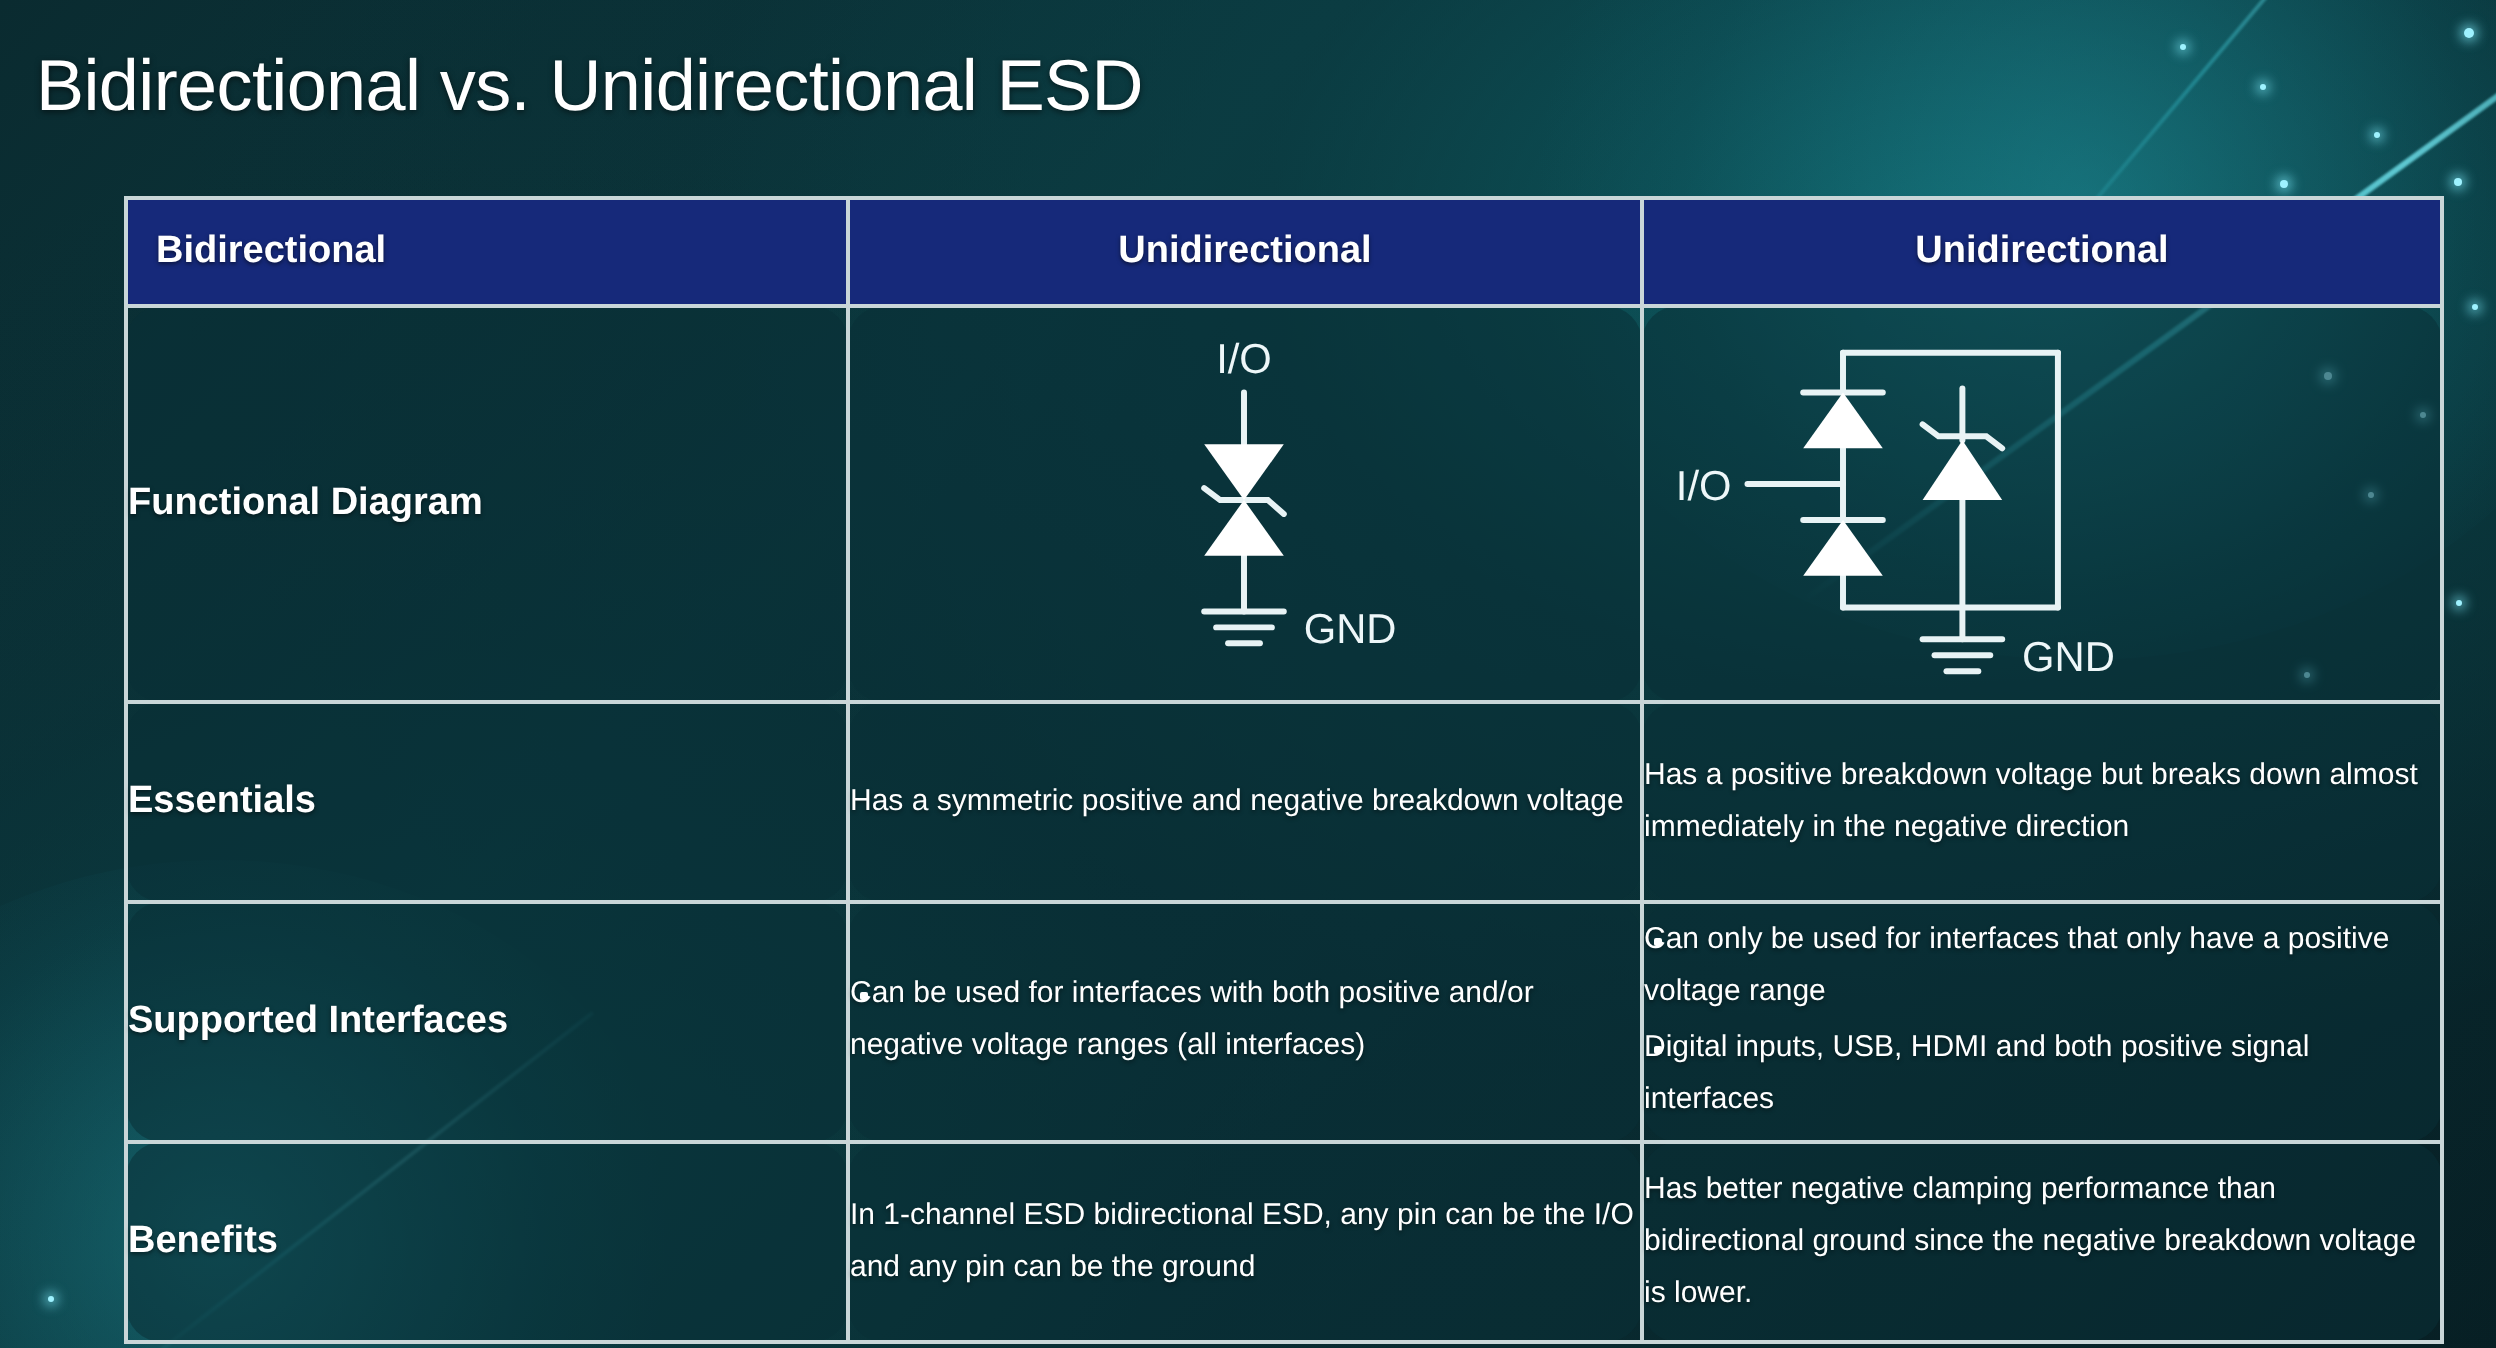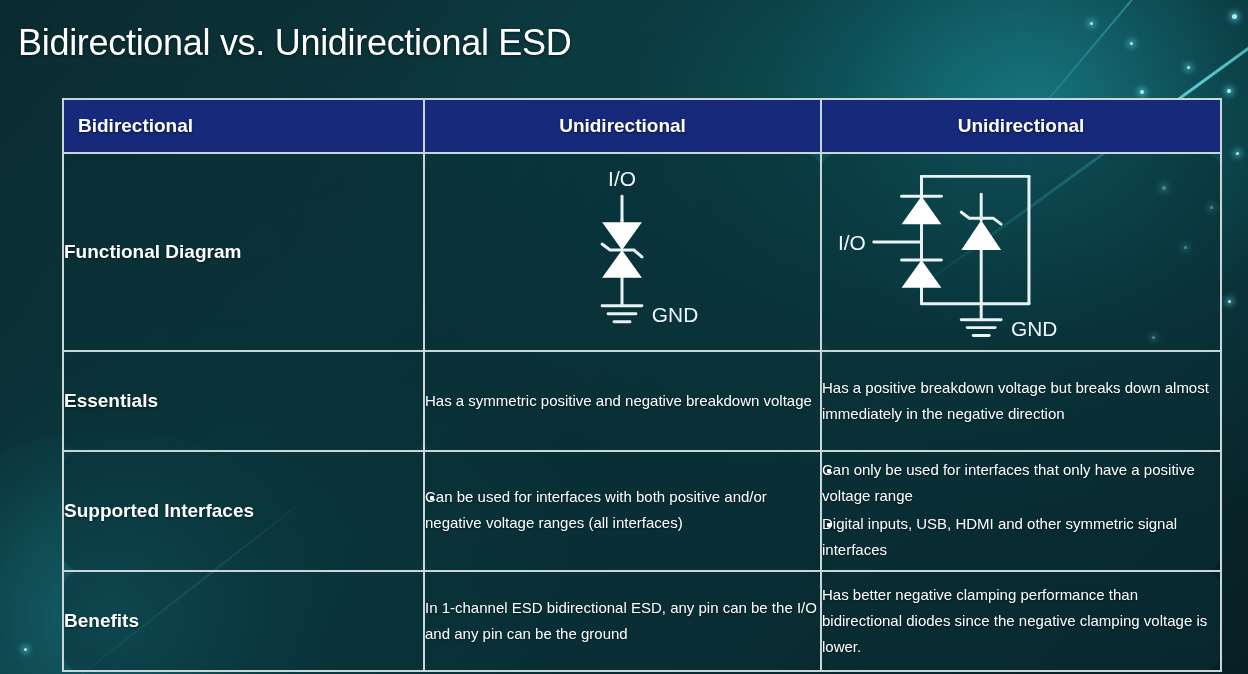--- a/index.html
+++ b/index.html
@@ -270,26 +270,26 @@
       <tr>
         <td class="rowlabel">Supported Interfaces</td>
         <td class="celltext" style="height:118px;">
           <ul class="bul">
             <li>Can be used for interfaces with both positive and/or negative voltage ranges (all interfaces)</li>
           </ul>
         </td>
         <td class="celltext">
           <ul class="bul">
             <li>Can only be used for interfaces that only have a positive voltage range</li>
-            <li>Digital inputs, USB, HDMI and other symmetric signal interfaces</li>
+            <li>Digital inputs, USB, HDMI and both positive signal interfaces</li>
           </ul>
         </td>
       </tr>
 
       <tr>
         <td class="rowlabel">Benefits</td>
         <td class="celltext" style="height:98px;">In 1-channel ESD bidirectional ESD, any pin can be the I/O and any pin can be the ground</td>
-        <td class="celltext">Has better negative clamping performance than bidirectional diodes since the negative clamping voltage is lower.</td>
+        <td class="celltext">Has better negative clamping performance than bidirectional ground since the negative breakdown voltage is lower.</td>
       </tr>
 
     </tbody>
   </table>
 </div>
 
 </body></html>

